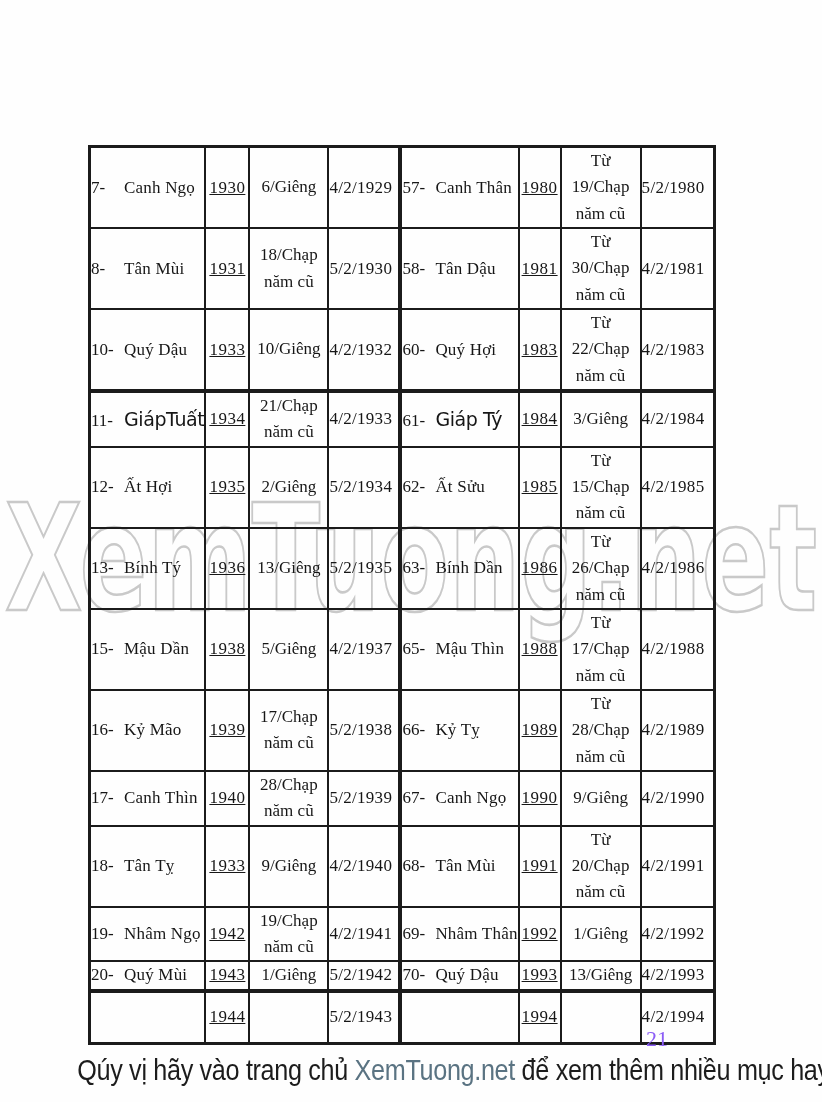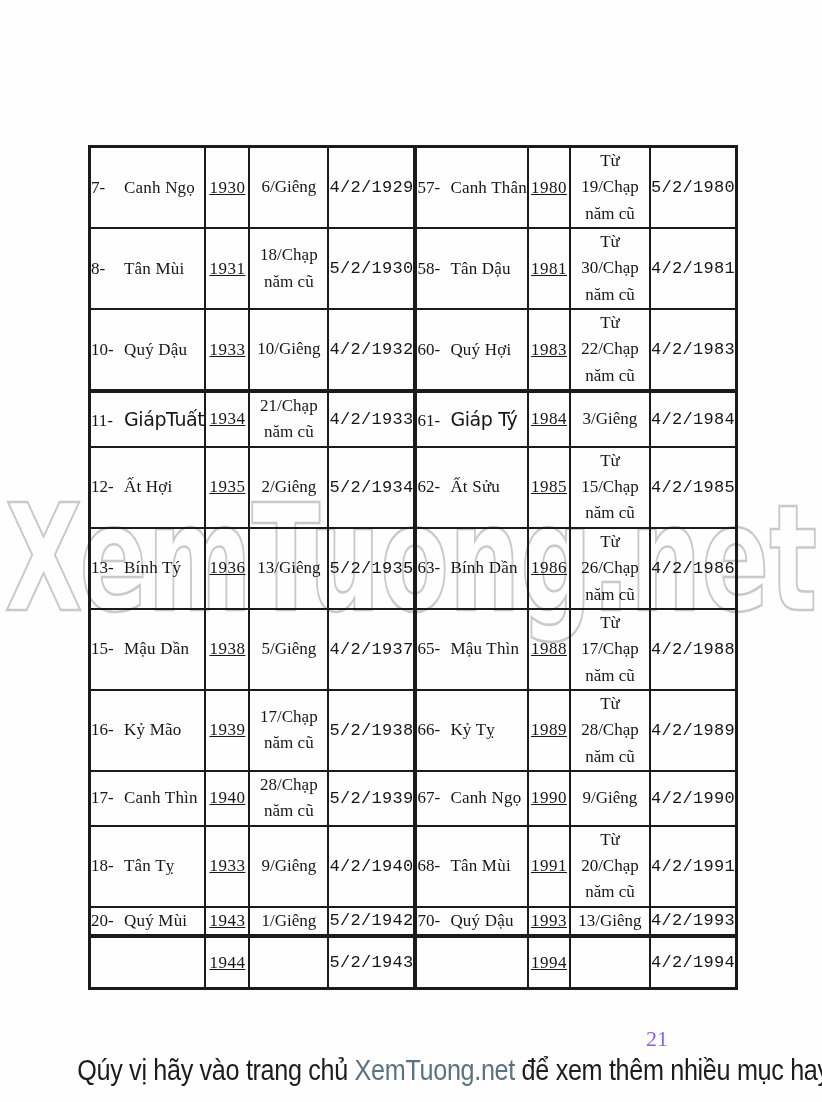--- a/index.html
+++ b/index.html
@@ -57,21 +57,21 @@
   td.c-name .num { display: inline-block; min-width: 33px; }
   td.c-name .zname { letter-spacing: 0.2px; text-align: right; }
   td.c-name .zbold {
     font-family: "DejaVu Sans", sans-serif;
     font-weight: 400;
     font-size: 19px;
     letter-spacing: -0.4px;
   }
   td.c-year  { text-align: center; letter-spacing: 0.5px; text-decoration: underline; }
   td.c-lunar { text-align: center; font-size: 16px; line-height: 1.55; }
-  td.c-solar { text-align: left; letter-spacing: 0.3px; font-family: Liberation Mono, monospace; }
+  td.c-solar { text-align: left; letter-spacing: 0.3px; }
 
   
   .page-number {
     position: absolute; left: 646px; top: 1026px;
     font-family: "Liberation Serif", serif;
     font-size: 22px; color: #8b5cf6;
     z-index: 2;
   }
 
   
@@ -262,20 +262,35 @@
           </td>
           <td class="c-solar">4/2/1940</td>
           <td class="c-name mid"><span class="num">68-</span><span class="zname">Tân Mùi</span></td>
           <td class="c-year">1991</td>
           <td class="c-lunar">
             <div>Từ 20/Chạp</div>
             <div>năm cũ</div>
           </td>
           <td class="c-solar">4/2/1991</td>
         </tr>
+        <tr style="height: 53px;">
+          <td class="c-name"><span class="num">19-</span><span class="zname">Nhâm Ngọ</span></td>
+          <td class="c-year">1942</td>
+          <td class="c-lunar">
+            <div>19/Chạp</div>
+            <div>năm cũ</div>
+          </td>
+          <td class="c-solar">4/2/1941</td>
+          <td class="c-name mid"><span class="num">69-</span><span class="zname">Nhâm Thân</span></td>
+          <td class="c-year">1992</td>
+          <td class="c-lunar">
+            <div>1/Giêng</div>
+          </td>
+          <td class="c-solar">4/2/1992</td>
+        </tr>
         <tr style="height: 28px;">
           <td class="c-name"><span class="num">20-</span><span class="zname">Quý Mùi</span></td>
           <td class="c-year">1943</td>
           <td class="c-lunar">
             <div>1/Giêng</div>
           </td>
           <td class="c-solar">5/2/1942</td>
           <td class="c-name mid"><span class="num">70-</span><span class="zname">Quý Dậu</span></td>
           <td class="c-year">1993</td>
           <td class="c-lunar">

